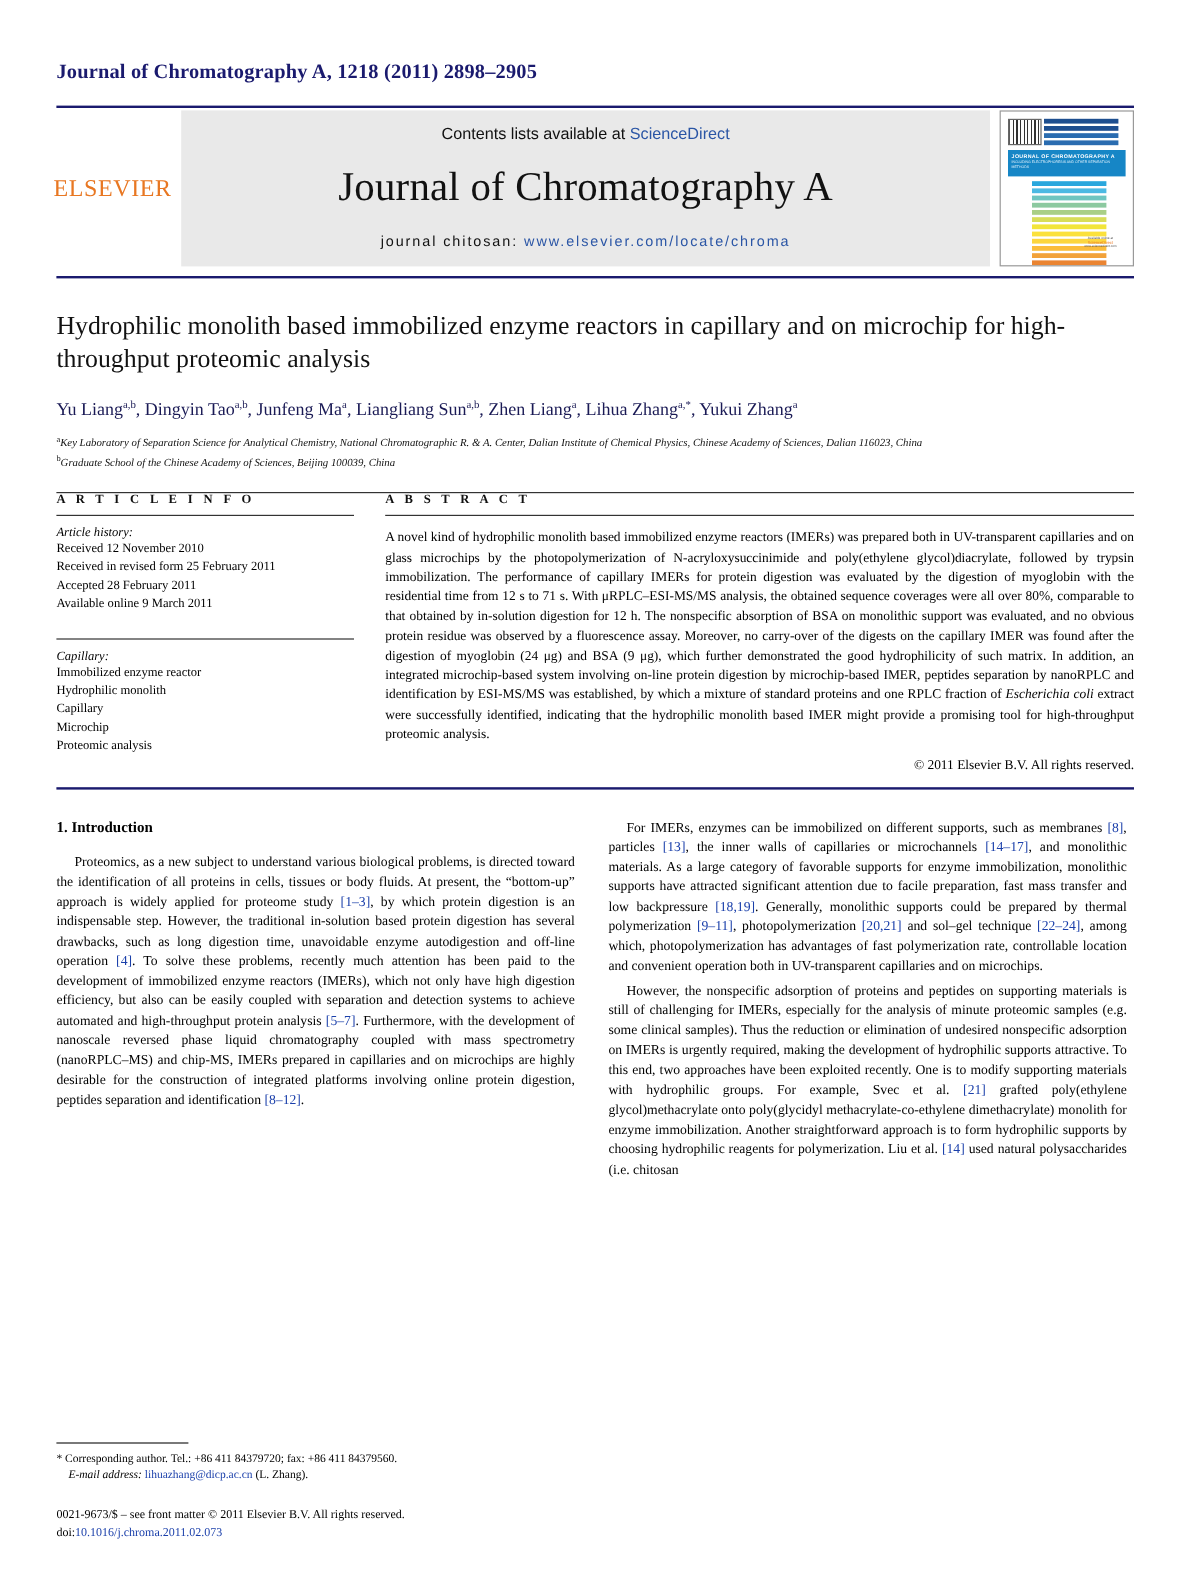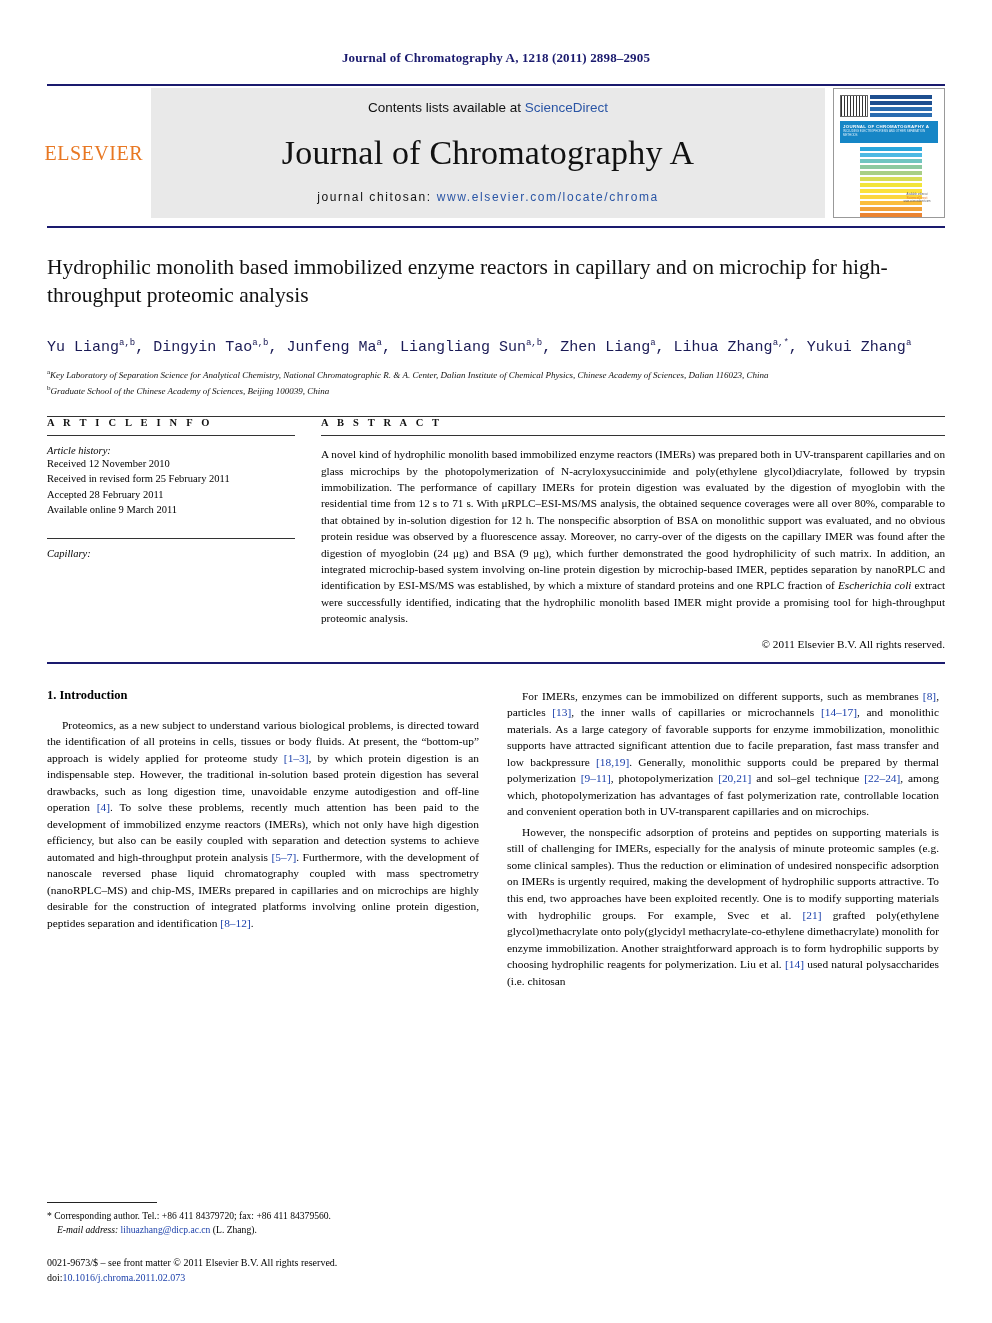--- a/index.html
+++ b/index.html
@@ -18,23 +18,22 @@
   .page {
     width: 992px;
     height: 1323px;
     position: relative;
     box-sizing: border-box;
     padding: 0 47px;
   }
 
   
   .runhead {
-    text-align: center;
-    font-family: "Liberation Serif", serif;
-    font-size: 13px;
+    font-family: "Liberation Serif", serif;
+    font-size: 17px;
     font-weight: bold;
     color: #1a1a6e;
     padding-top: 50px;
     letter-spacing: .15px;
   }
 
   
   .masthead {
     margin-top: 18px;
     border-top: 2px solid #1a1a6e;
@@ -134,24 +133,24 @@
   
   .rule-thick { border-top: 2px solid #1a1a6e; margin-top: 8px; }
   .title {
     font-family: "Liberation Serif", serif;
     font-size: 21.5px;
     line-height: 1.3;
     margin-top: 26px;
     color: #111;
   }
   .authors {
-    font-family: Liberation Mono, monospace;
+    font-family: Liberation Serif, serif;
     font-size: 15px;
     color: #1a1a55;
-    margin-top: 27px;
+    margin-top: 17px;
     line-height: 1.35;
   }
   .authors sup { font-size: 9px; }
   .affil {
     font-family: "Liberation Serif", serif;
     font-style: italic;
     font-size: 9px;
     line-height: 1.5;
     margin-top: 9px;
     color: #111;
@@ -357,20 +356,27 @@
       <div class="info-sub">Article history:</div>
       <div id="history-lines">
           <div class="info-line">Received 12 November 2010</div>
           <div class="info-line">Received in revised form 25 February 2011</div>
           <div class="info-line">Accepted 28 February 2011</div>
           <div class="info-line">Available online 9 March 2011</div>
         </div>
       <div class="info-gap"></div>
       <div class="kw-rule"></div>
       <div class="info-sub">Capillary:</div>
+      <div id="keyword-lines">
+          <div class="info-line">Immobilized enzyme reactor</div>
+          <div class="info-line">Hydrophilic monolith</div>
+          <div class="info-line">Capillary</div>
+          <div class="info-line">Microchip</div>
+          <div class="info-line">Proteomic analysis</div>
+        </div>
     </div>
 
     <div class="col-abs">
       <div class="sec-label">A B S T R A C T</div>
       <div class="sec-rule"></div>
       <div class="abstract" id="abstract-text">A novel kind of hydrophilic monolith based immobilized enzyme reactors (IMERs) was prepared both in UV-transparent capillaries and on glass microchips by the photopolymerization of N-acryloxysuccinimide and poly(ethylene glycol)diacrylate, followed by trypsin immobilization. The performance of capillary IMERs for protein digestion was evaluated by the digestion of myoglobin with the residential time from 12 s to 71 s. With μRPLC–ESI-MS/MS analysis, the obtained sequence coverages were all over 80%, comparable to that obtained by in-solution digestion for 12 h. The nonspecific absorption of BSA on monolithic support was evaluated, and no obvious protein residue was observed by a fluorescence assay. Moreover, no carry-over of the digests on the capillary IMER was found after the digestion of myoglobin (24 μg) and BSA (9 μg), which further demonstrated the good hydrophilicity of such matrix. In addition, an integrated microchip-based system involving on-line protein digestion by microchip-based IMER, peptides separation by nanoRPLC and identification by ESI-MS/MS was established, by which a mixture of standard proteins and one RPLC fraction of <i>Escherichia coli</i> extract were successfully identified, indicating that the hydrophilic monolith based IMER might provide a promising tool for high-throughput proteomic analysis.</div>
       <div class="copy">© 2011 Elsevier B.V. All rights reserved.</div>
     </div>
   </div>
 

